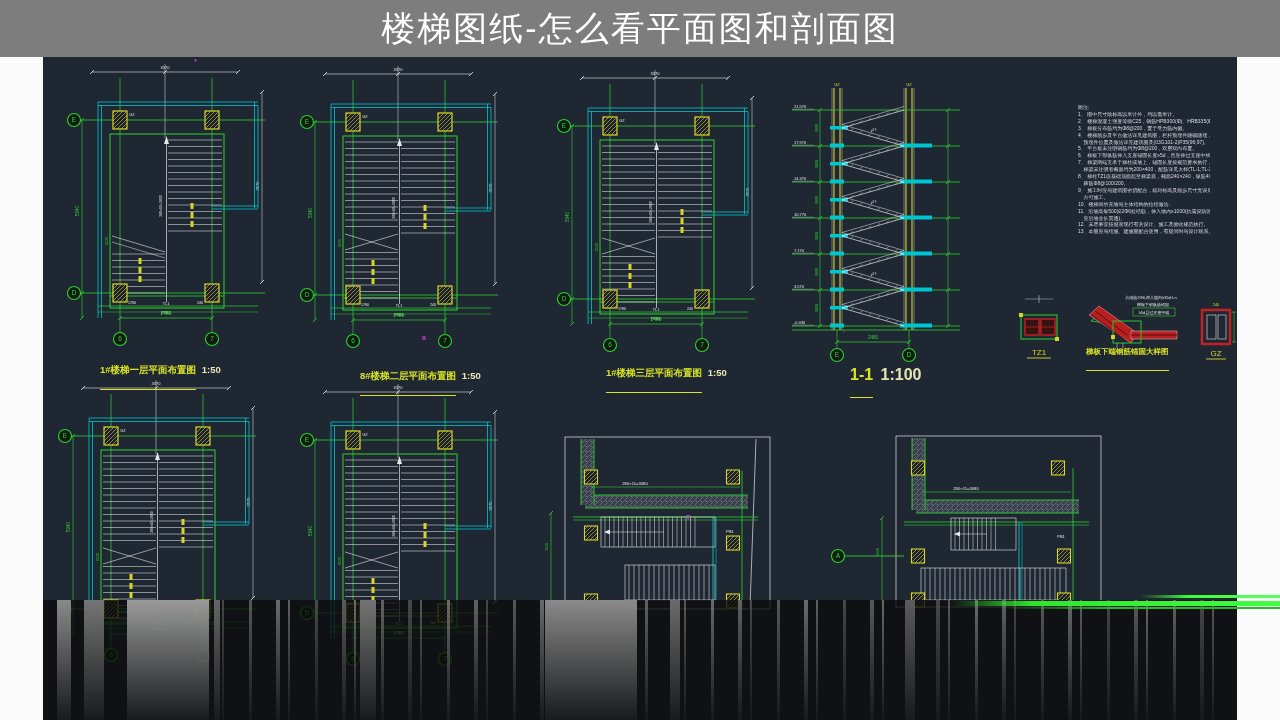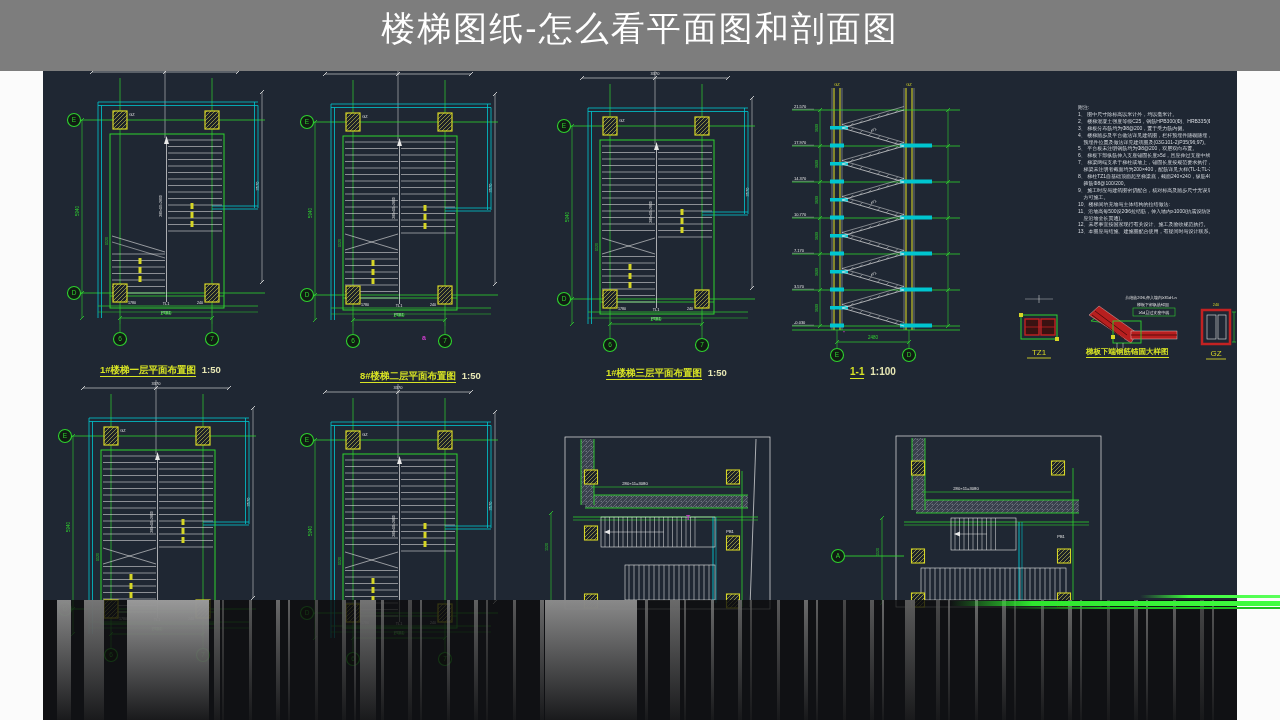--- a/index.html
+++ b/index.html
@@ -1,30 +1,30 @@
 <!DOCTYPE html>
 <html><head>
 <meta charset="utf-8">
 <style>
   html,body{margin:0;padding:0;background:#000;}
   #stage{position:relative;width:1280px;height:720px;overflow:hidden;background:#111;
          font-family:"Liberation Sans",sans-serif;}
-  .titlebar{position:absolute;left:0;top:0;width:1280px;height:71px;background:#7d7d7d;z-index:10;}
+  .titlebar{position:absolute;left:0;top:0;width:1280px;height:57px;background:#7d7d7d;z-index:10;}
   .titlebar span{display:block;width:100%;text-align:center;line-height:56px;color:#fff;
          font-size:34px;letter-spacing:2px;}
   .cadbg{position:absolute;left:43px;top:57px;width:1194px;height:663px;background:#1f2733;z-index:1;}
   .margin{position:absolute;top:57px;height:663px;background:#fbfbfb;z-index:6;}
   .margin.left{left:0;width:43px;}
   .margin.right{left:1237px;width:43px;}
   #drawings{position:absolute;left:0;top:0;width:1280px;height:720px;z-index:2;}
   #drawings svg{position:absolute;}
   .caption{position:absolute;color:#d8e424;font-size:9.5px;font-weight:bold;white-space:nowrap;z-index:3;}
-  .caption .capname{border-bottom:1.5px solid #d8e424;padding-bottom:1px;}
+  .caption .capname{border-bottom:1.5px solid #d8e424;padding-bottom:14px;}
   .caption .capscale{color:#e6e6b4;font-weight:bold;margin-left:3px;}
-  .caption.big{font-size:10px;}
+  .caption.big{font-size:16px;}
   .caption.small{font-size:7.5px;}
   .notes{position:absolute;left:1078px;top:104px;width:132px;height:138px;color:#d8dce2;
          font-size:5px;line-height:6.9px;white-space:pre;overflow:hidden;z-index:3;}
   .band{position:absolute;left:43px;top:600px;width:1194px;height:120px;background:rgba(12,12,12,0.80);z-index:5;}
   .band .bar{position:absolute;top:0;height:120px;}
   .glow{position:absolute;z-index:7;}
   .g1{left:1140px;top:595px;width:140px;height:3px;
       background:linear-gradient(90deg,rgba(60,255,60,0),#3cff3c 35%,#5cff5c);}
   .g2{left:950px;top:601px;width:330px;height:4.5px;
       background:linear-gradient(90deg,rgba(46,230,46,0),#2ee62e 25%,#40ff40);}

